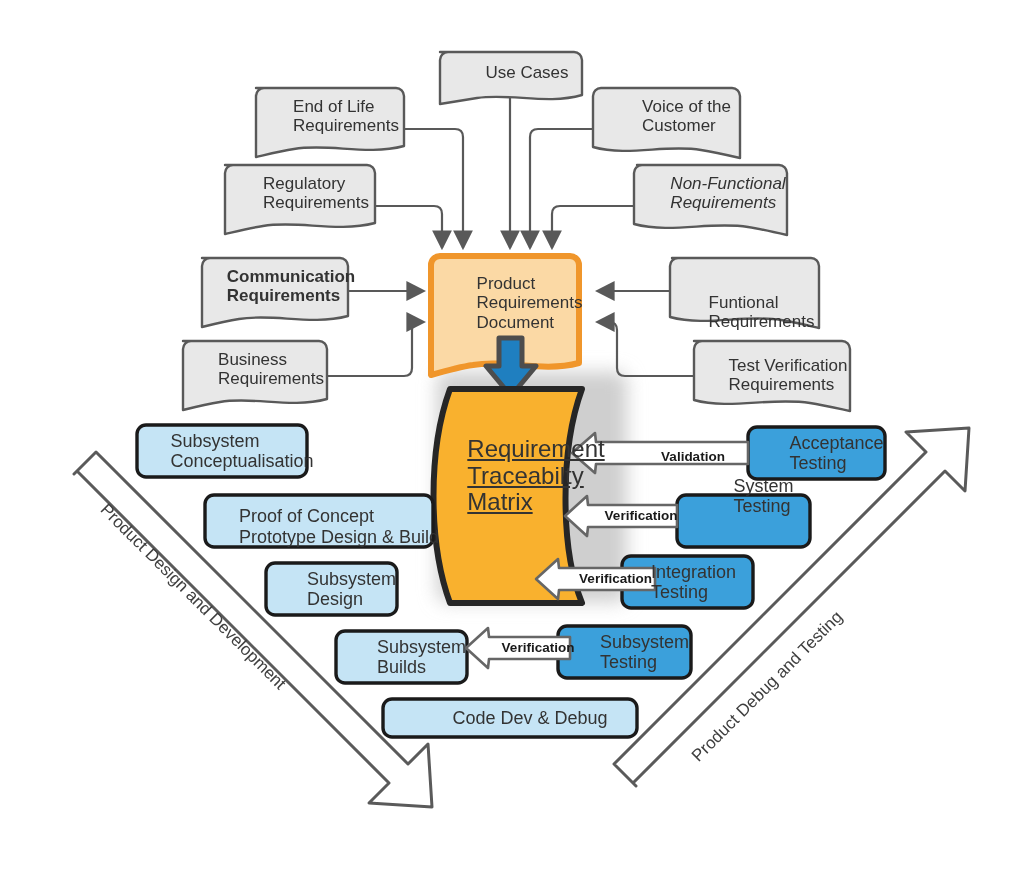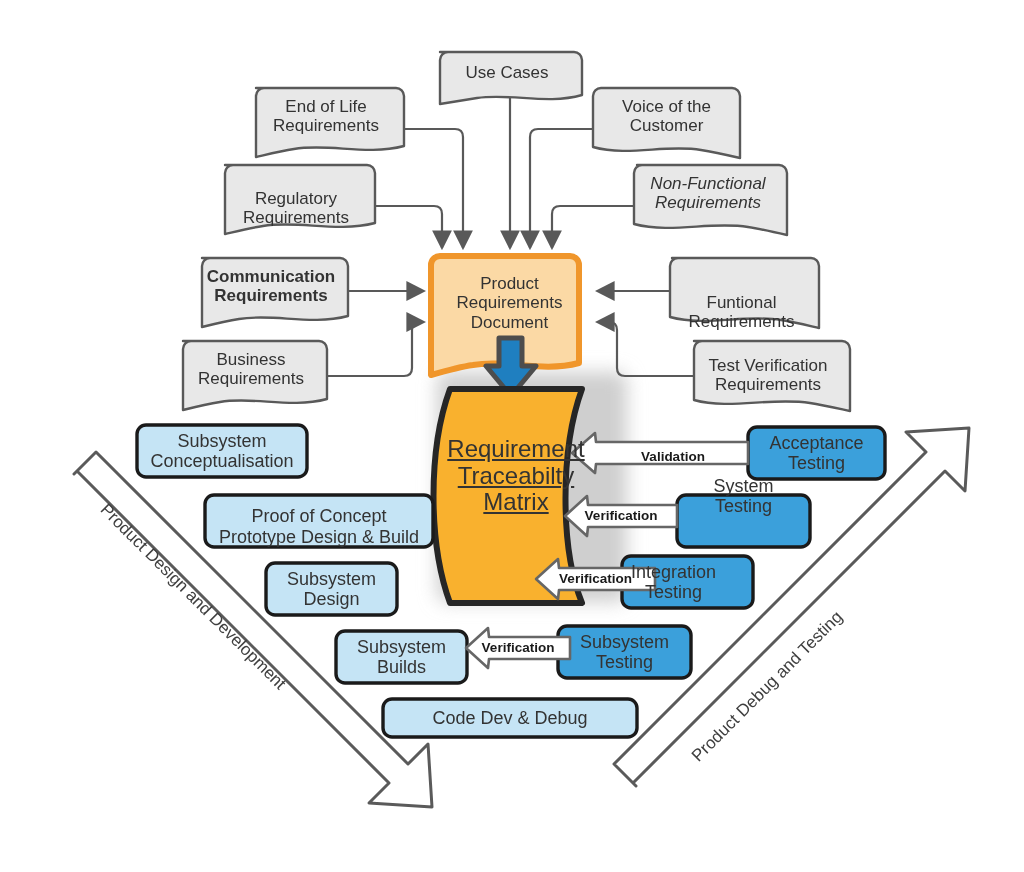--- a/index.html
+++ b/index.html
@@ -7,25 +7,25 @@
     font-family:"Liberation Sans", sans-serif;
     width:1024px;height:872px;overflow:hidden;
   }
   #stage{position:relative;width:1024px;height:872px;background:#fff;}
   svg#canvas{position:absolute;left:0;top:0;width:1024px;height:872px;}
 
   
   .lbl{
     position:absolute;
     display:flex;align-items:center;justify-content:center;
-    text-align:center;
     color:#333333;
     line-height:1.12;
     pointer-events:none;
     white-space:pre-line;
+    padding-left:20px;
   }
   .lbl-doc{font-size:17px;}
   .lbl-prd{font-size:17px;}
   .lbl-rtm{font-size:24px;text-decoration:underline;}
   .lbl-blue{font-size:18px;}
   .lbl-lightblue{font-size:18px;}
   .lbl-conn{font-size:13.5px;font-weight:bold;color:#1a1a1a;}
   .lbl-band{
     font-size:17px;color:#3f3f3f;white-space:nowrap;
     display:block;text-align:left;
@@ -122,21 +122,21 @@
     <path d="M74,474 l22,-22 l312,312 l20,-20 l4,63 l-63,-4 l20,-20 l-312,-312 z" transform="translate(0,0)" fill="#FFFFFF" stroke="#5A5A5A" stroke-width="3" stroke-linejoin="round"></path>
 
     <path d="M636,786 l-22,-22 l312,-312 l-20,-20 l63,-4 l-4,63 l-20,-20 l-312,312 z" fill="#FFFFFF" stroke="#5A5A5A" stroke-width="3" stroke-linejoin="round"></path>
   </svg>
 
   <div class="lbl lbl-doc" style="left:440px;top:55px;width:134px;height:36px;">Use Cases</div>
   <div class="lbl lbl-doc" style="left:256px;top:92px;width:140px;height:48px;">End of Life
 Requirements</div>
   <div class="lbl lbl-doc" style="left:601px;top:92px;width:131px;height:48px;">Voice of the
 Customer</div>
-  <div class="lbl lbl-doc" style="left:225px;top:184px;width:142px;height:48px;">Regulatory
+  <div class="lbl lbl-doc" style="left:225px;top:169px;width:142px;height:48px;">Regulatory
 Requirements</div>
   <div class="lbl lbl-doc" style="left:637px;top:169px;width:142px;height:48px;font-style:italic;">Non-Functional
 Requirements</div>
   <div class="lbl lbl-doc" style="left:202px;top:262px;width:138px;height:48px;font-weight:bold;">Communication
 Requirements</div>
   <div class="lbl lbl-doc" style="left:672px;top:262px;width:139px;height:48px;margin-top:26px;">Funtional
 Requirements</div>
   <div class="lbl lbl-doc" style="left:183px;top:345px;width:136px;height:48px;">Business
 Requirements</div>
   <div class="lbl lbl-doc" style="left:694px;top:345px;width:148px;height:48px;margin-top:6px;">Test Verification

